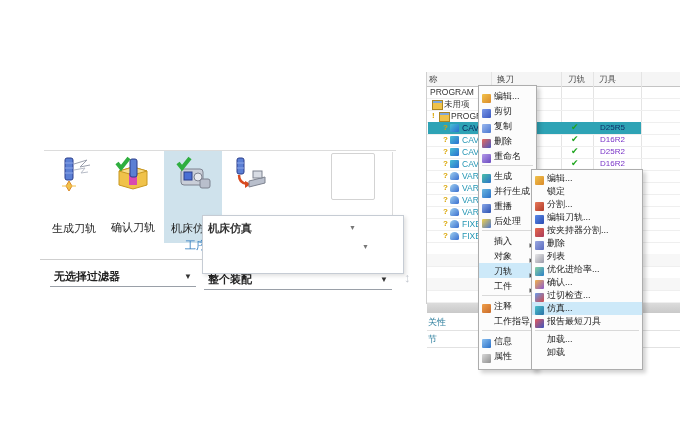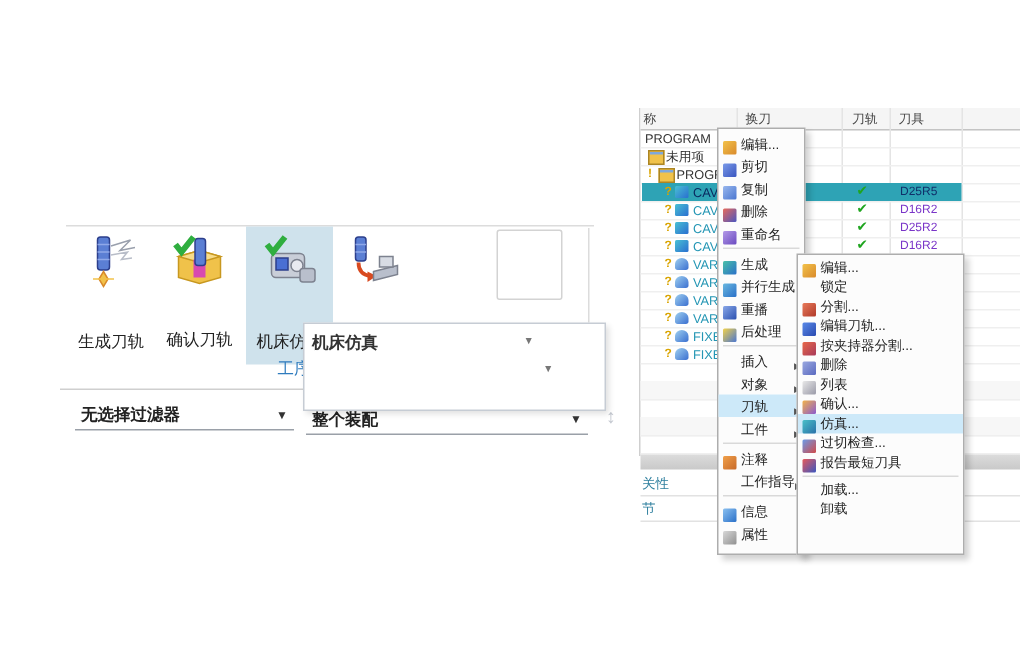--- a/index.html
+++ b/index.html
@@ -358,32 +358,36 @@
       </div>
       <div class="mitem">
         <span class="mic" style="background: linear-gradient(135deg, rgb(154, 168, 224), rgb(90, 106, 192));"></span>
         <span class="mlabel">删除</span>
       </div>
       <div class="mitem">
         <span class="mic" style="background: linear-gradient(135deg, rgb(232, 232, 232), rgb(154, 154, 168));"></span>
         <span class="mlabel">列表</span>
       </div>
       <div class="mitem">
+        <span class="mic" style="background: linear-gradient(135deg, rgb(138, 208, 160), rgb(42, 128, 200));"></span>
+        <span class="mlabel">优化进给率...</span>
+      </div>
+      <div class="mitem">
         <span class="mic" style="background: linear-gradient(135deg, rgb(242, 178, 74), rgb(138, 90, 208));"></span>
         <span class="mlabel">确认...</span>
+      </div>
+      <div class="mitem">
+        <span class="mic" style="background: linear-gradient(135deg, rgb(106, 154, 232), rgb(208, 74, 74));"></span>
+        <span class="mlabel">过切检查...</span>
       </div>
       <div class="mitem hl">
         <span class="mic" style="background: linear-gradient(135deg, rgb(74, 192, 200), rgb(42, 112, 168));"></span>
         <span class="mlabel">仿真...</span>
       </div>
       <div class="mitem">
-        <span class="mic" style="background: linear-gradient(135deg, rgb(106, 154, 232), rgb(208, 74, 74));"></span>
-        <span class="mlabel">过切检查...</span>
-      </div>
-      <div class="mitem">
         <span class="mic" style="background: linear-gradient(135deg, rgb(232, 90, 90), rgb(58, 86, 192));"></span>
         <span class="mlabel">报告最短刀具</span>
       </div>
       <div class="msep"></div>
       <div class="mitem">
         <span class="mspace"></span>
         <span class="mlabel">加载...</span>
       </div>
       <div class="mitem">
         <span class="mspace"></span>

